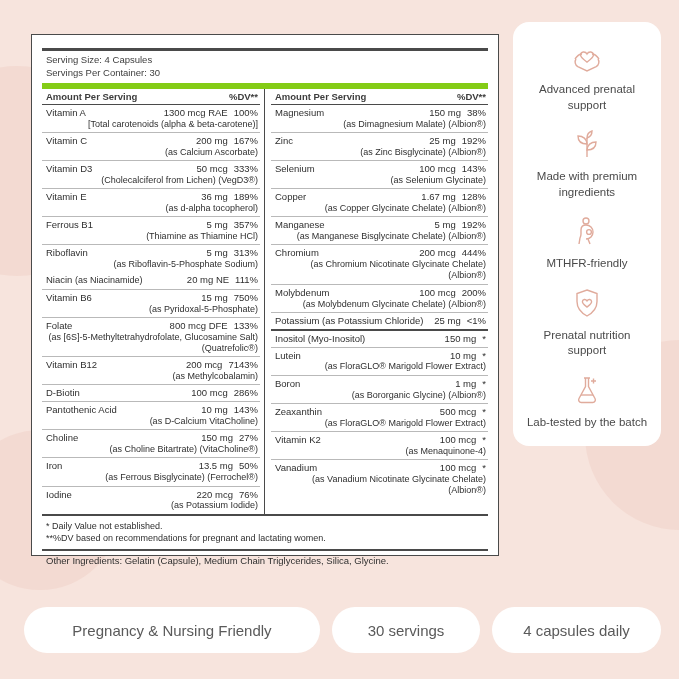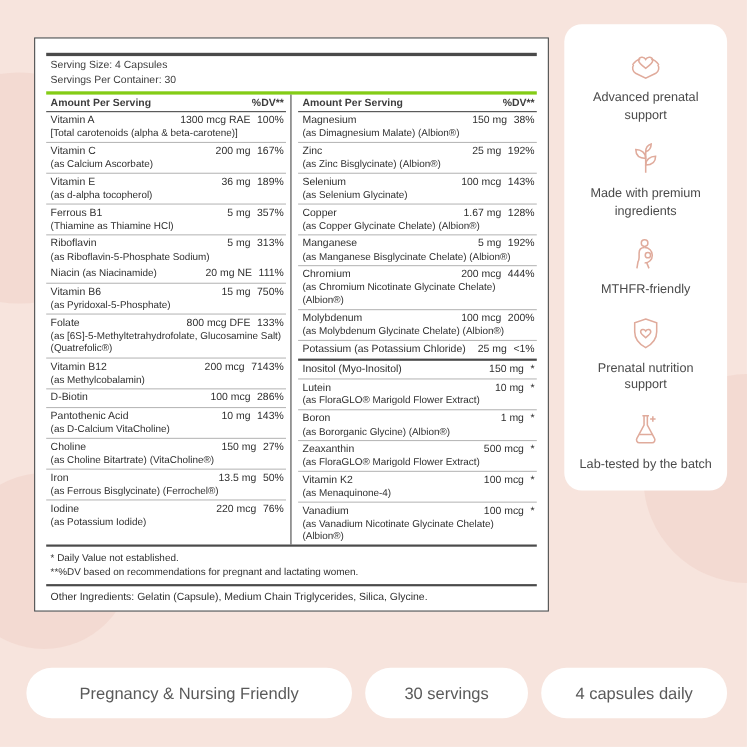--- a/index.html
+++ b/index.html
@@ -57,21 +57,22 @@
 
   .serving-lines {
     font-size: 9.5px;
     color: #3d3d3d;
     padding: 3px 2px 3px 4px;
     line-height: 1.35;
   }
 
   .cols {
     display: flex;
-    border-top: 3px solid #84cc16;
+    border-top: 6px solid #84cc16;
+    text-align: right;
   }
   .col {
     width: 50%;
     box-sizing: border-box;
   }
   .col.left { border-right: 1px solid #4a4a4a; padding-right: 4px;}
   .col.right { padding-left: 6px; }
 
   .col-head {
     display: flex;
@@ -216,20 +217,27 @@
         </div>
 
         <div class="nutrient">
           <div class="n-row">
             <span class="n-name">Vitamin C</span>
             <span class="n-vals"><span class="n-amount">200 mg</span><span>167%</span></span>
           </div>
           <div class="n-sub">(as Calcium Ascorbate)</div>
         </div>
 
+        <div class="nutrient">
+          <div class="n-row">
+            <span class="n-name">Vitamin D3</span>
+            <span class="n-vals"><span class="n-amount">50 mcg</span><span>333%</span></span>
+          </div>
+          <div class="n-sub">(Cholecalciferol from Lichen) (VegD3®)</div>
+        </div>
 
         <div class="nutrient">
           <div class="n-row">
             <span class="n-name">Vitamin E</span>
             <span class="n-vals"><span class="n-amount">36 mg</span><span>189%</span></span>
           </div>
           <div class="n-sub">(as d-alpha tocopherol)</div>
         </div>
 
         <div class="nutrient">

